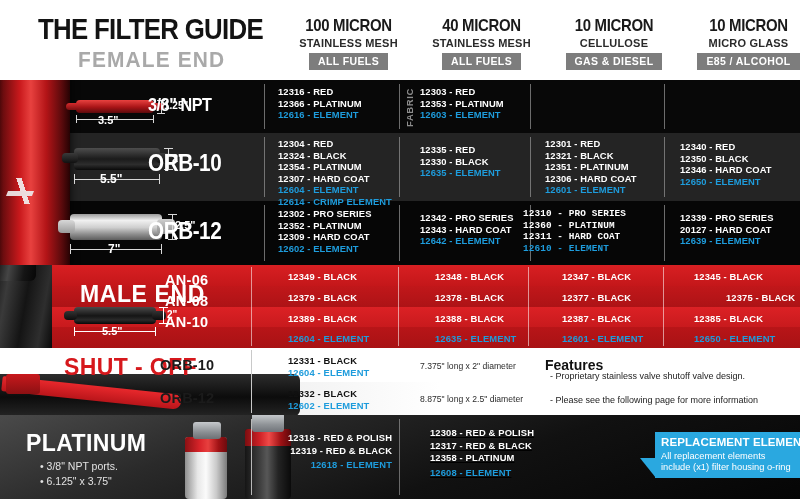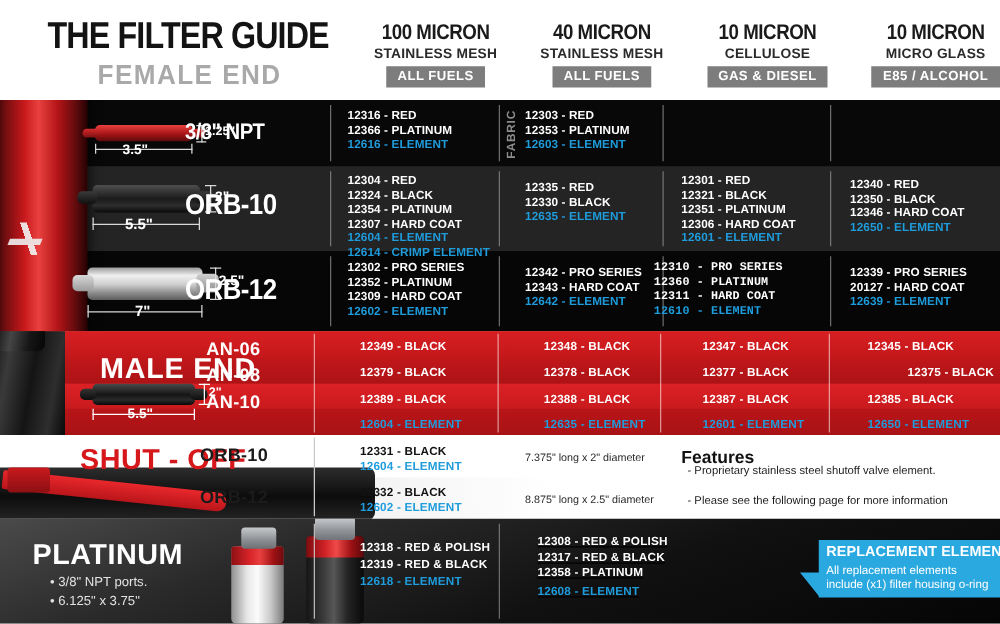--- a/index.html
+++ b/index.html
@@ -506,21 +506,21 @@
       </div>
     <div class="cell" id="s-col2" style="left:288px; top:40px;">
         <div class="spn" style="line-height: 12px;">12332 - BLACK</div>
         <div class="spn el" style="line-height: 12px;">12602 - ELEMENT</div>
       </div>
 
     <div class="sdim" style="left:420px; top:13px;">7.375" long x 2" diameter</div>
     <div class="sdim" style="left:420px; top:46px;">8.875" long x 2.5" diameter</div>
 
     <div class="feat-title" style="left:545px; top:9px;">Features</div>
-    <div class="feat-item" style="left:550px; top:23px;">- Proprietary stainless steel shutoff valve element.</div>
+    <div class="feat-item" style="left:550px; top:23px;">- Proprietary stainless valve shutoff valve design.</div>
     <div class="feat-item" style="left:550px; top:47px;">- Please see the following page for more information</div>
   </div>
 
   <div class="can-block">
     <div class="can-title">PLATINUM</div>
     <div class="can-bullet" style="left:40px; top:45px;">• 3/8" NPT ports.</div>
     <div class="can-bullet" style="left:40px; top:60px;">• 6.125" x 3.75"</div>
 
     <div class="can-photo">
       <div class="can-silver"></div>
@@ -529,21 +529,21 @@
     </div>
     <div class="can-photo">
       <div class="can-black"></div>
       <div class="can-black-red"></div>
       <div class="can-black-top"></div>
     </div>
 
     <div class="vdiv-can" style="left:251px; top:4px; height:76px;"></div>
     <div class="vdiv-can" style="left:399px; top:4px; height:76px; opacity:0.45;"></div>
 
-    <div class="cell" id="can-col1" style="left:288px; top:17px;">
+    <div class="cell" id="can-col1" style="left:288px; top:17px;text-align:right;">
         <div class="cpn" style="line-height: 12.5px;">12318 - RED &amp; POLISH</div>
         <div class="cpn" style="line-height: 12.5px;">12319 - RED &amp; BLACK</div>
         <div class="cpn el" style="line-height: 16px;">12618 - ELEMENT</div>
       </div>
     <div class="cell" id="can-col3" style="left:430px; top:12px;text-decoration:underline;">
         <div class="cpn" style="line-height: 12.5px;">12308 - RED &amp; POLISH</div>
         <div class="cpn" style="line-height: 12.5px;">12317 - RED &amp; BLACK</div>
         <div class="cpn" style="line-height: 12.5px;">12358 - PLATINUM</div>
         <div class="cpn el" style="line-height: 16px;">12608 - ELEMENT</div>
       </div>

